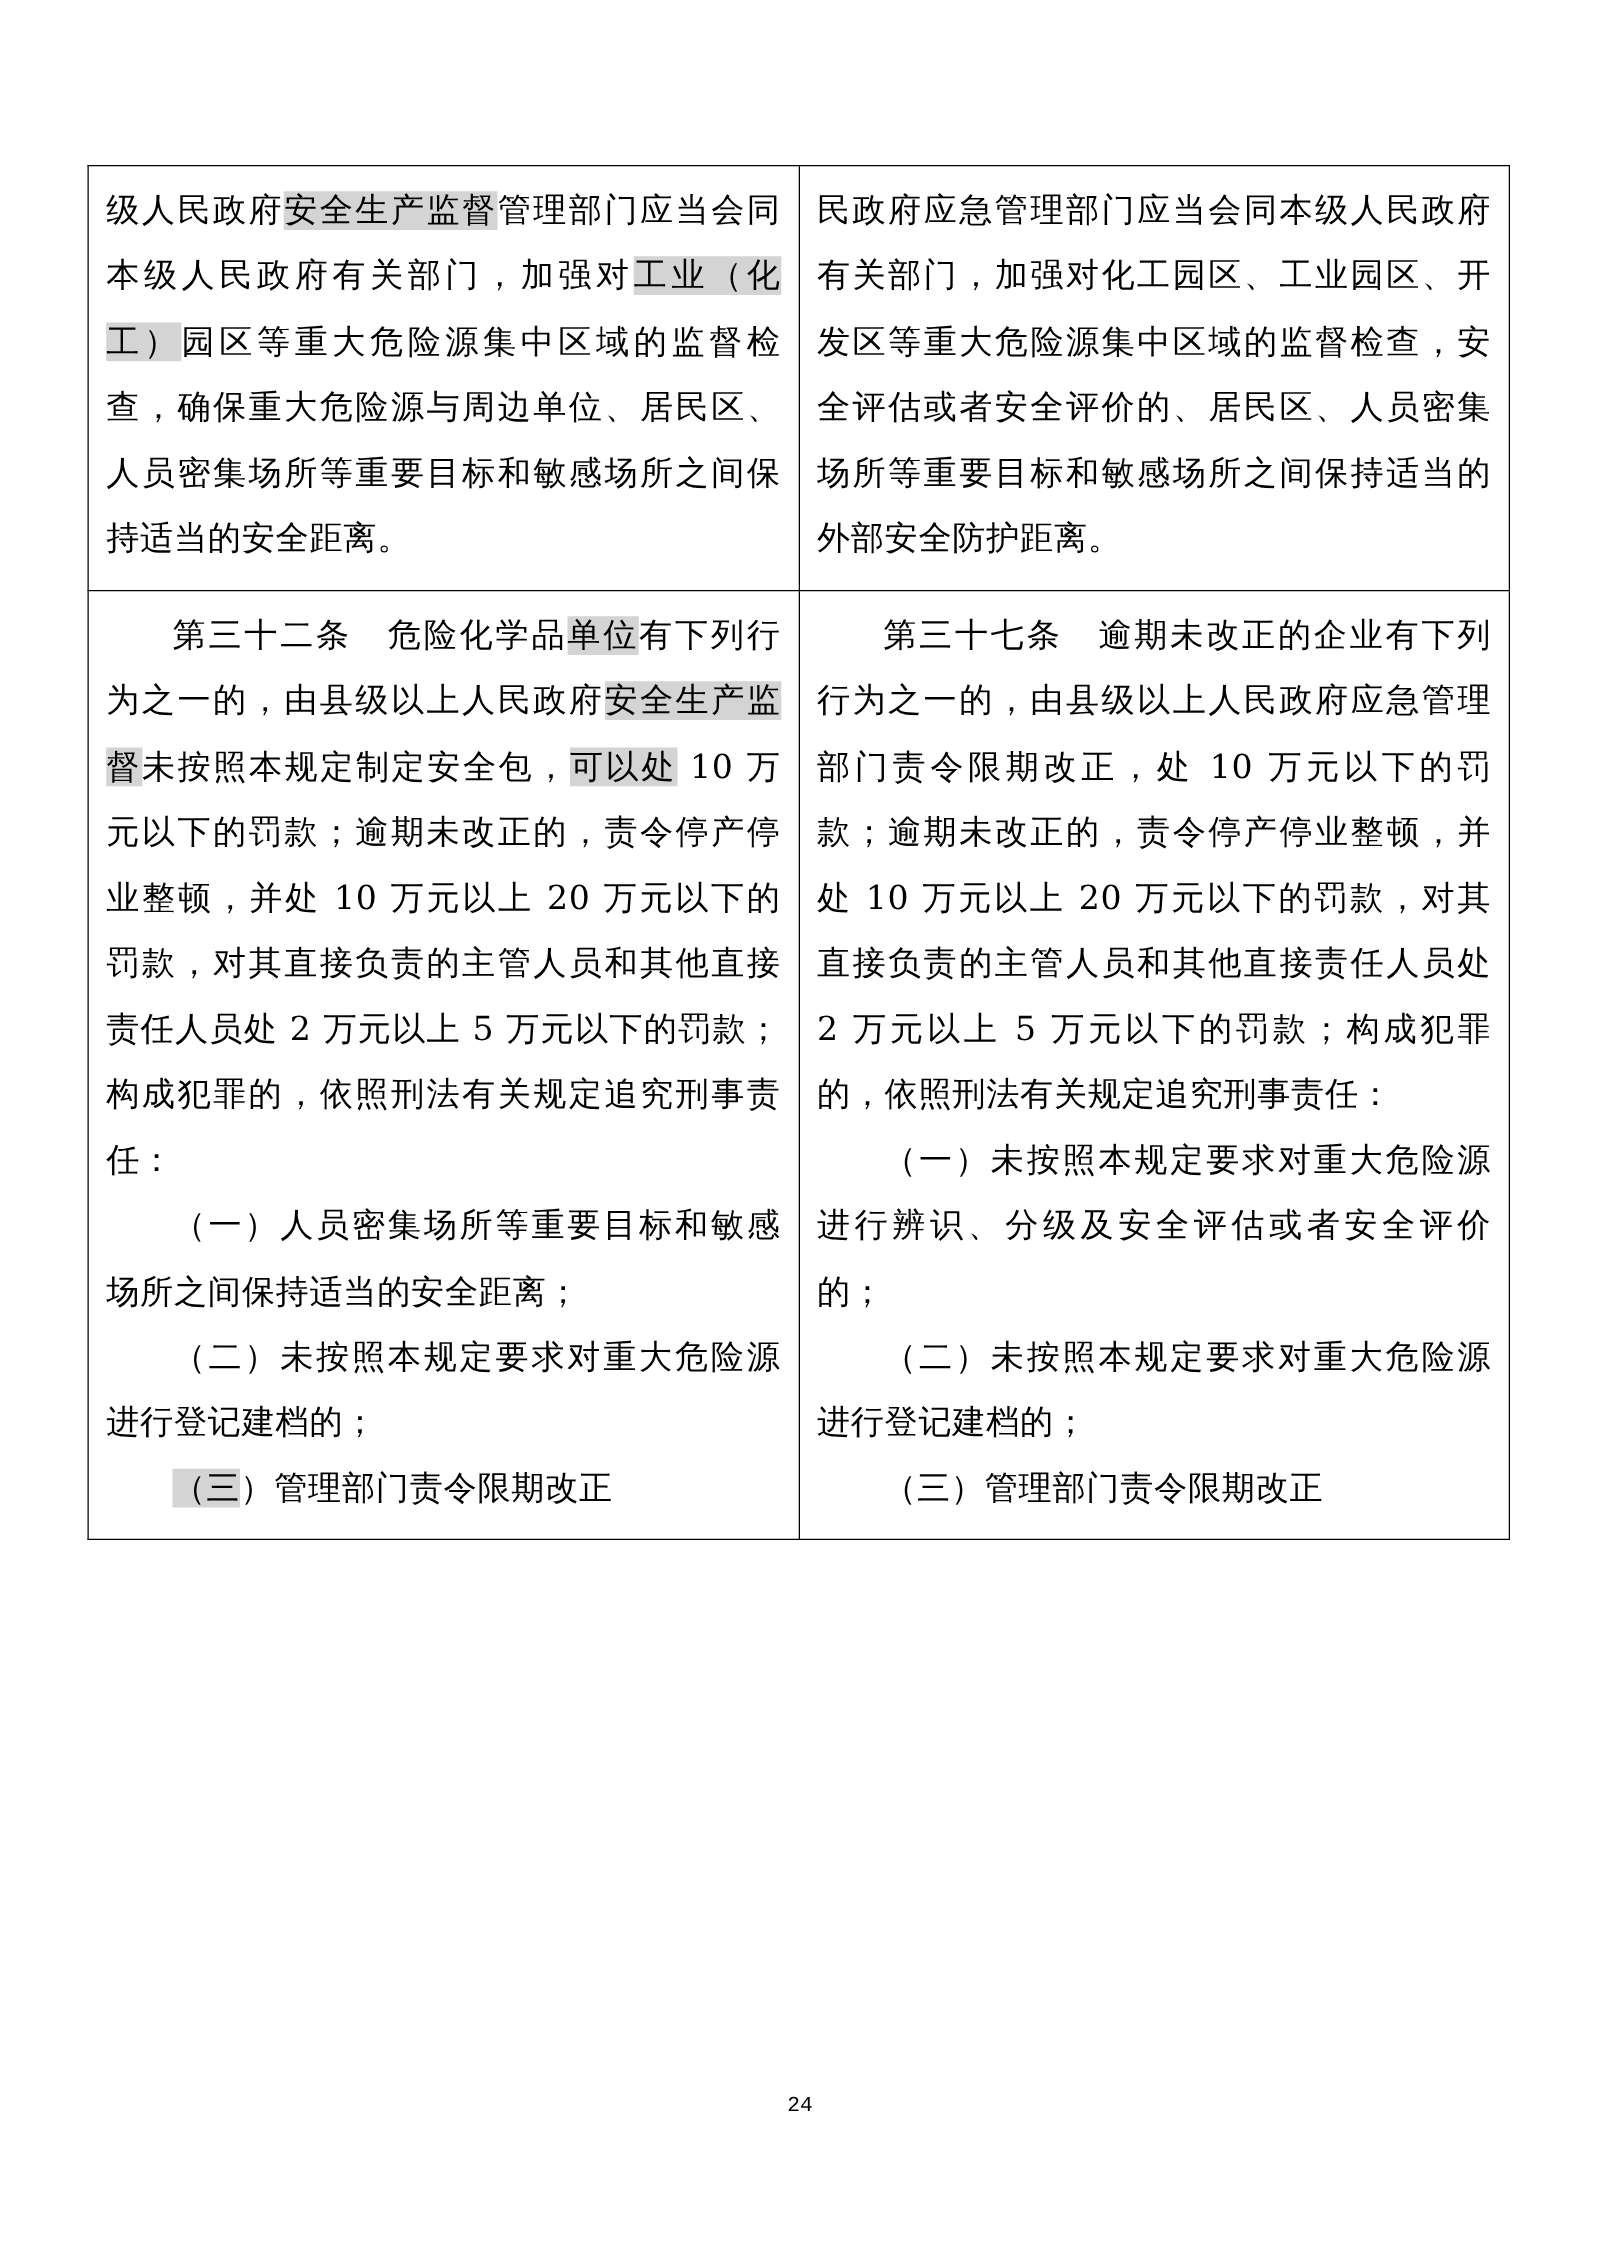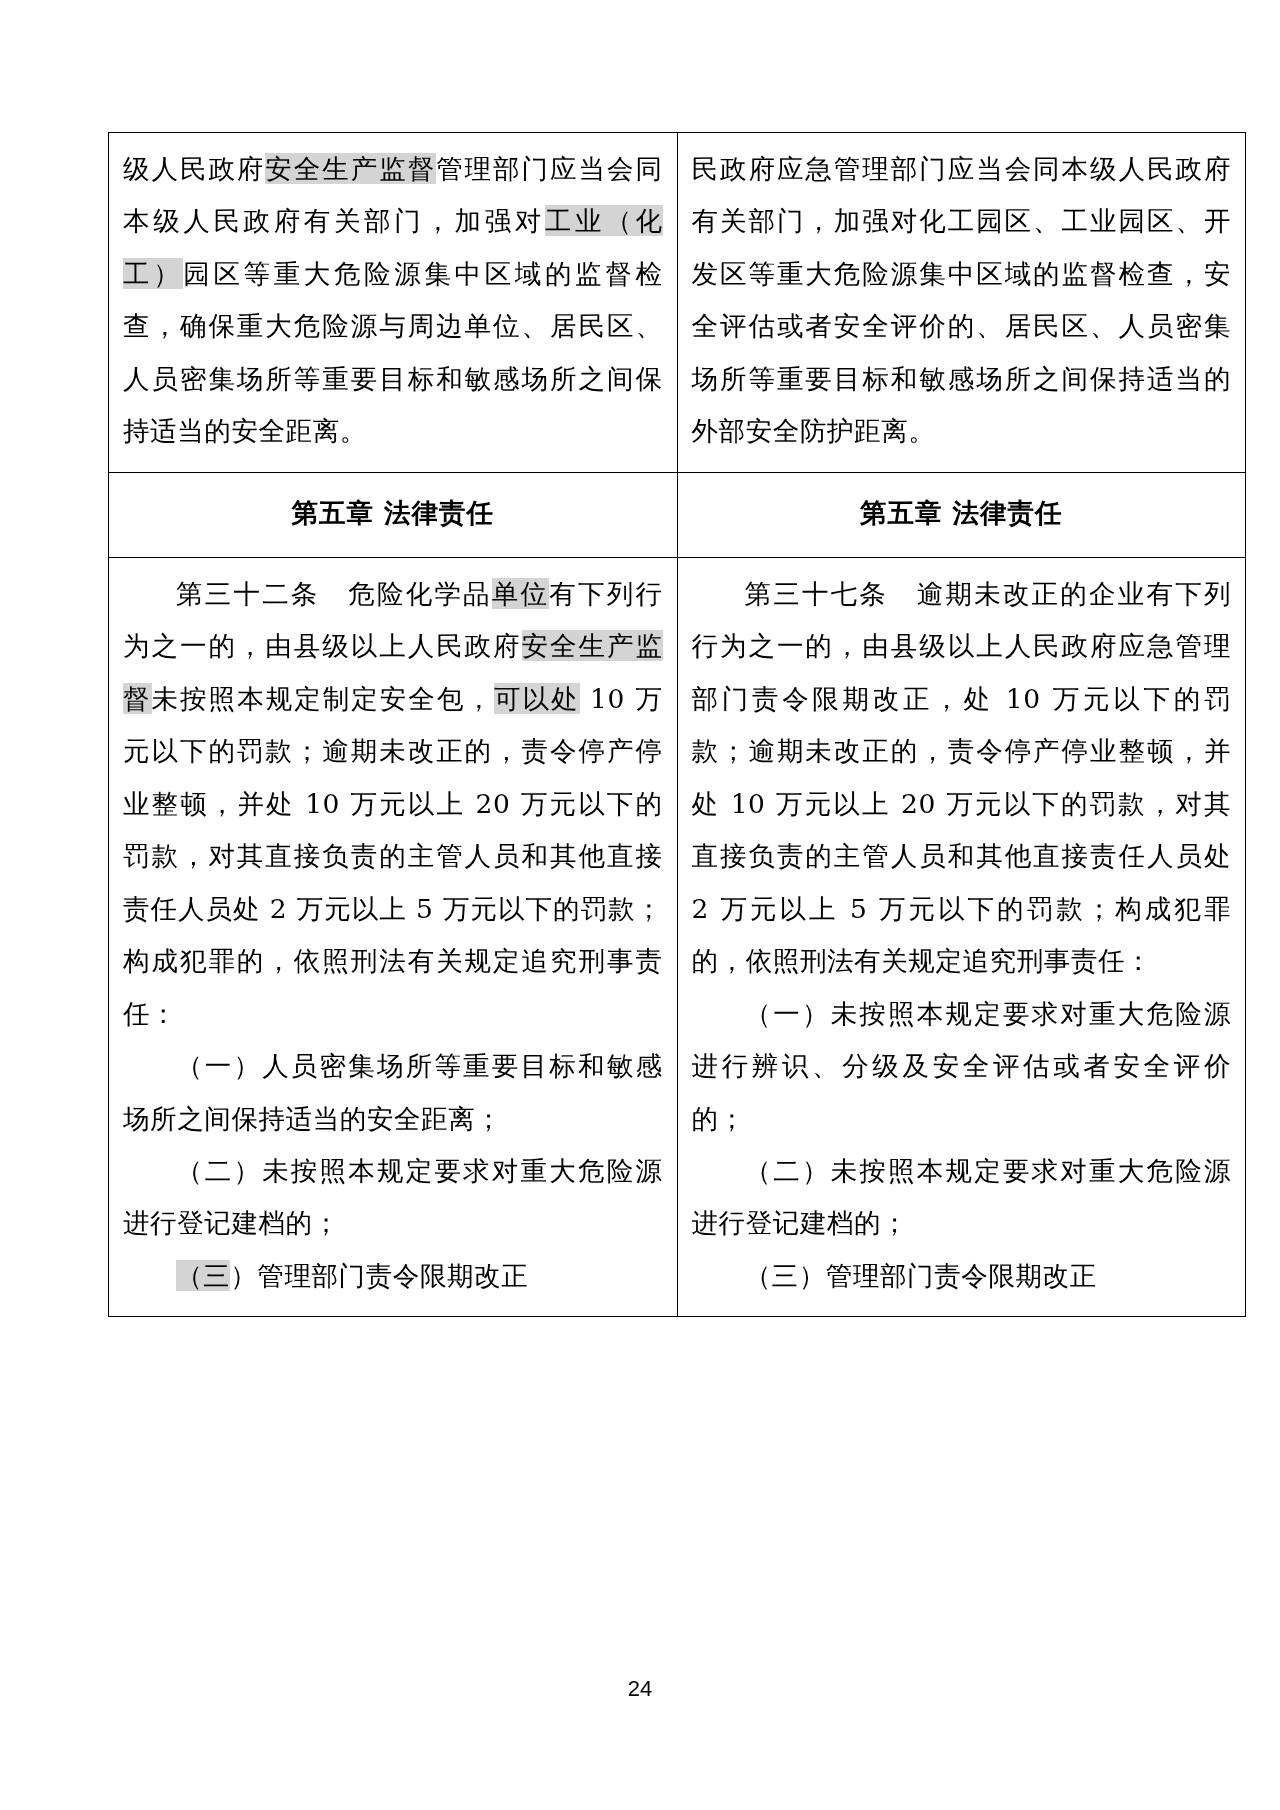--- a/index.html
+++ b/index.html
@@ -12,21 +12,21 @@
     height: 1810px;
     font-family: "DejaVu Serif", "Liberation Serif", serif;
     color: #000000;
     position: relative;
   }
   .page {
     position: relative;
     width: 1280px;
     height: 1320px;
     box-sizing: border-box;
-    padding: 132px 70px 0 108px;
+    padding: 132px 70px 0 70px;
   }
   table.cmp {
     border-collapse: collapse;
     width: 1138px;
     table-layout: fixed;
   }
   table.cmp td {
     border: 1px solid #000000;
     vertical-align: top;
     padding: 10px 14px 14px 14px;
@@ -62,48 +62,40 @@
   }
   td.chapter-cell {
     padding: 8px 14px 10px 14px;
   }
   .pagenum {
     position: absolute;
     left: 0;
     right: 0;
     top: 1676px;
     text-align: center;
-    font-size: 22px;
-    font-family: Liberation Sans, sans-serif;
+    font-size: 17px;
+    font-family: Liberation Mono, monospace;
   }
 </style>
 </head>
 <body>
 
 <div class="page">
   <table class="cmp">
     <tbody>
       <tr>
         <td>
           <div>
               <p class="para"><span>级人民政府</span><span class="hl">安全生产监督</span><span>管理部门应当会同本级人民政府有关部门，加强对</span><span class="hl">工业（化工）</span><span>园区等重大危险源集中区域的监督检查，确保重大危险源与周边单位、居民区、人员密集场所等重要目标和敏感场所之间保持适当的安全距离。</span></p>
             </div>
         </td>
         <td>
           <div>
               <p class="para"><span>民政府</span><span class="bold">应急</span><span>管理部门应当会同本级人民政府有关部门，加强对化工园区、</span><span class="bold">工业园区、开发区</span><span>等重大危险源集中区域的监督检查，安全评估或者安全评价的、居民区、人员密集场所等重要目标和敏感场所之间保持适当的外部安全防护距离。</span></p>
             </div>
-        </td>
-      </tr>
-      <tr>
-        <td class="chapter-cell">
-          <p class="chapter">第五章  法律责任</p>
-        </td>
-        <td class="chapter-cell">
-          <p class="chapter">第五章  法律责任</p>
         </td>
       </tr>
       <tr>
         <td>
           <div>
               <p class="para indent"><span>第三十二条　危险化学品</span><span class="hl">单位</span><span>有下列行为之一的，由县级以上人民政府</span><span class="hl">安全生产监督</span><span>未按照本规定制定安全包，</span><span class="hl">可以处</span><span> 10 万元以下的罚款；逾期未改正的，责令停产停业整顿，并处 10 万元以上 20 万元以下的罚款，对其直接负责的主管人员和其他直接责任人员处 2 万元以上 5 万元以下的罚款；构成犯罪的，依照刑法有关规定追究刑事责任：</span></p>
               <p class="para indent"><span>（一）人员密集场所等重要目标和敏感场所之间保持适当的安全距离；</span></p>
               <p class="para indent"><span>（二）未按照本规定要求对重大危险源进行登记建档的；</span></p>
               <p class="para indent"><span class="hl">（三</span><span>）管理部门责令限期改正</span></p>
             </div>

